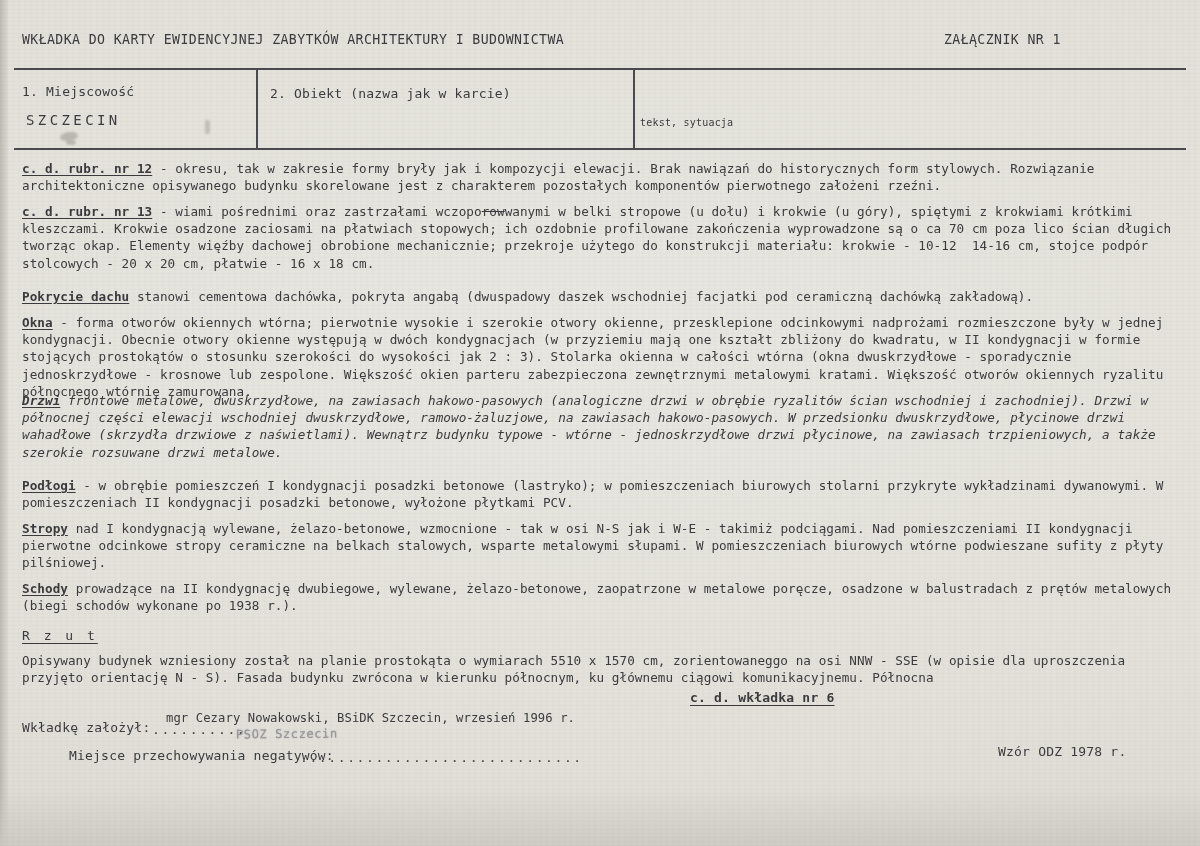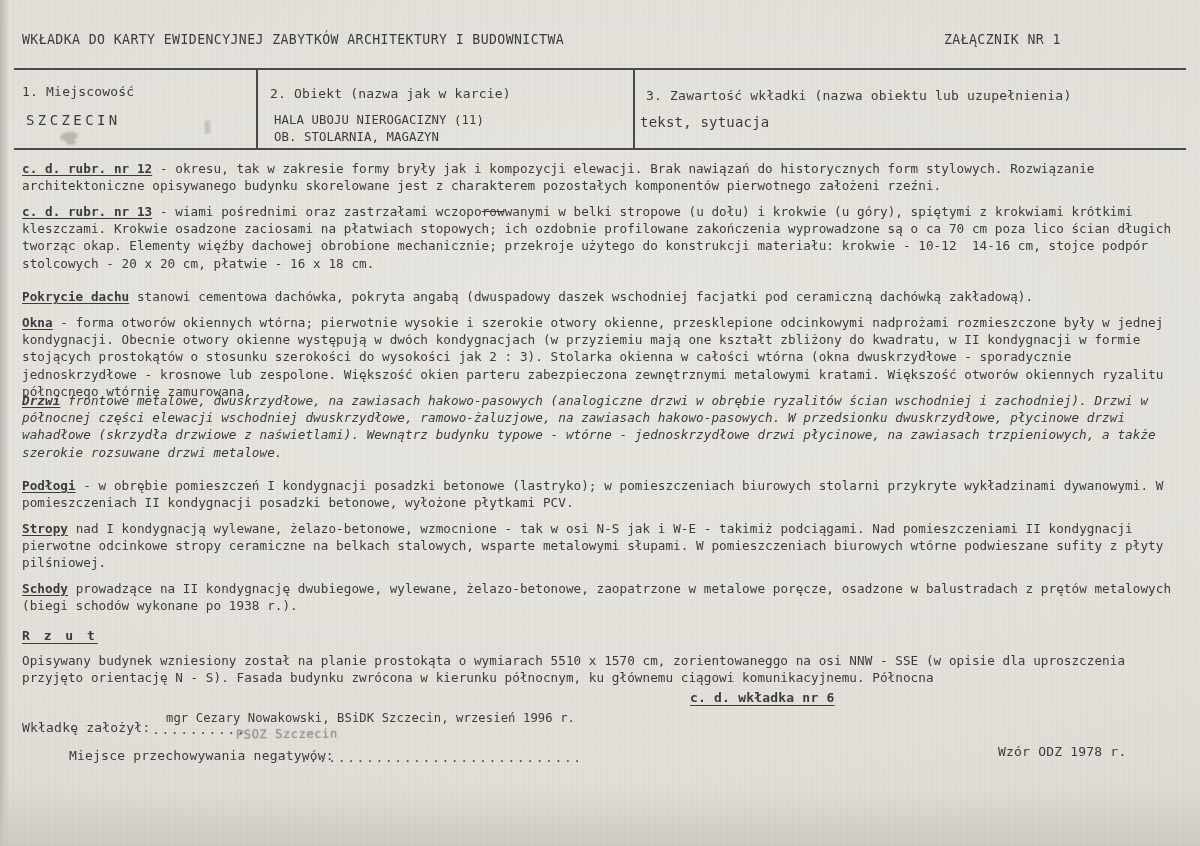--- a/index.html
+++ b/index.html
@@ -85,21 +85,21 @@
     font-size: 12.6px;
     letter-spacing: .2px;
     white-space: pre;
     line-height: 17px;
   }
   .c1-label { left: 22px;  top: 84px; }
   .c1-value { left: 26px;  top: 112px; font-size: 14px; letter-spacing: 3.4px; }
   .c2-label { left: 270px; top: 86px; text-align: center; }
   .c2-value { left: 274px; top: 112px; font-size: 12.3px; letter-spacing: .1px; }
   .c3-label { left: 646px; top: 88px; }
-  .c3-value { left: 640px; top: 114px; font-size: 14px; }
+  .c3-value { left: 640px; top: 114px; font-size: 10px; }
 
   
   .smudge {
     position: absolute;
     background: #9a978f;
     border-radius: 50%;
     filter: blur(1.2px);
     opacity: .55;
   }
   .sm1 { left: 60px;  top: 132px; width: 18px; height: 9px;  transform: rotate(-8deg); }
@@ -131,21 +131,21 @@
   .p-drzw { top: 392px; font-style: italic; }
   .p-podl { top: 477px; }
   .p-strp { top: 520px; }
   .p-schd { top: 580px; }
 
   .rzut-head {
     position: absolute;
     left: 22px; top: 628px;
     font-size: 13px;
     letter-spacing: 3px;
-    font-weight: bold;
+    font-weight: normal;
     text-decoration: underline;
     text-underline-offset: 3px;
   }
   .p-rzut { top: 652px; }
 
   .cont-note {
     position: absolute;
     left: 690px; top: 690px;
     font-size: 13px;
     font-weight: bold;
@@ -214,24 +214,21 @@
 
     <div class="rule rule-top"></div>
     <div class="rule rule-mid"></div>
     <div class="rule vline vline-a"></div>
     <div class="rule vline vline-b"></div>
 
     <div class="cell-label c1-label">1. Miejscowość</div>
     <div class="cell-value c1-value">SZCZECIN</div>
 
     <div class="cell-label c2-label">2. Obiekt (nazwa jak w karcie)</div>
-    <div class="cell-value c2-value">HALA UBOJU NIEROGACIZNY (11)
-OB. STOLARNIA, MAGAZYN</div>
-
-    <div class="cell-label c3-label">3. Zawartość wkładki (nazwa obiektu lub uzupełnienia)</div>
+
     <div class="cell-value c3-value">tekst, sytuacja</div>
 
     <div class="smudge sm1"></div>
     <div class="smudge sm2"></div>
     <div class="smudge sm3"></div>
 
     <p class="body-block para p-12"><span class="lead">c. d. rubr. nr 12</span><span> - okresu, tak w zakresie formy bryły jak i kompozycji elewacji. Brak nawiązań do historycznych form stylowych. Rozwiązanie architektoniczne opisywanego budynku skorelowane jest z charakterem pozostałych komponentów pierwotnego założeni rzeźni.</span></p>
 
     <p class="body-block para p-13"><span class="lead">c. d. rubr. nr 13</span><span> - wiami pośrednimi oraz zastrzałami wczopo</span><span class="strike-fix">row</span><span>wanymi w belki stropowe (u dołu) i krokwie (u góry), spiętymi z krokwiami krótkimi kleszczami. Krokwie osadzone zaciosami na płatwiach stopowych; ich ozdobnie profilowane zakończenia wyprowadzone są o ca 70 cm poza lico ścian długich tworząc okap. Elementy więźby dachowej obrobione mechanicznie; przekroje użytego do konstrukcji materiału: krokwie - 10-12  14-16 cm, stojce podpór stolcowych - 20 x 20 cm, płatwie - 16 x 18 cm.</span></p>
 

